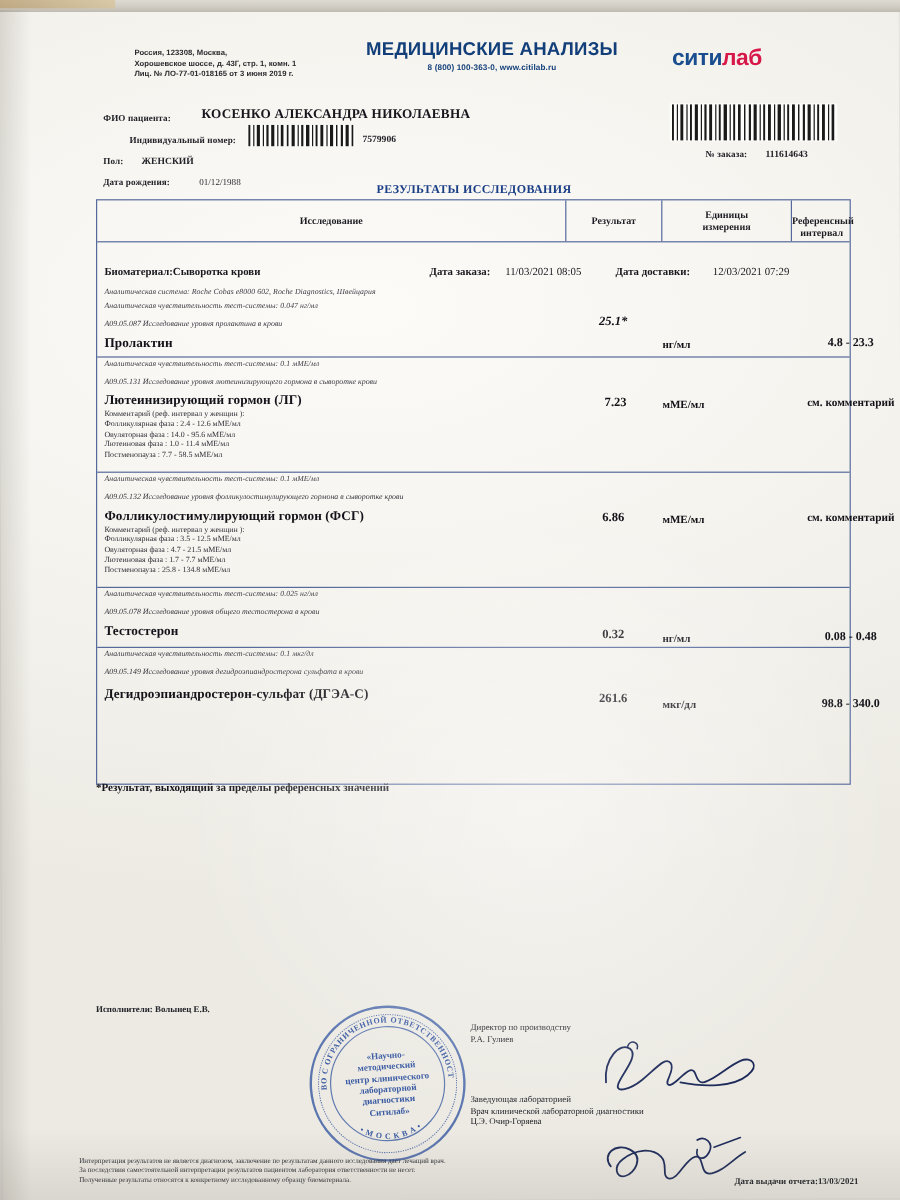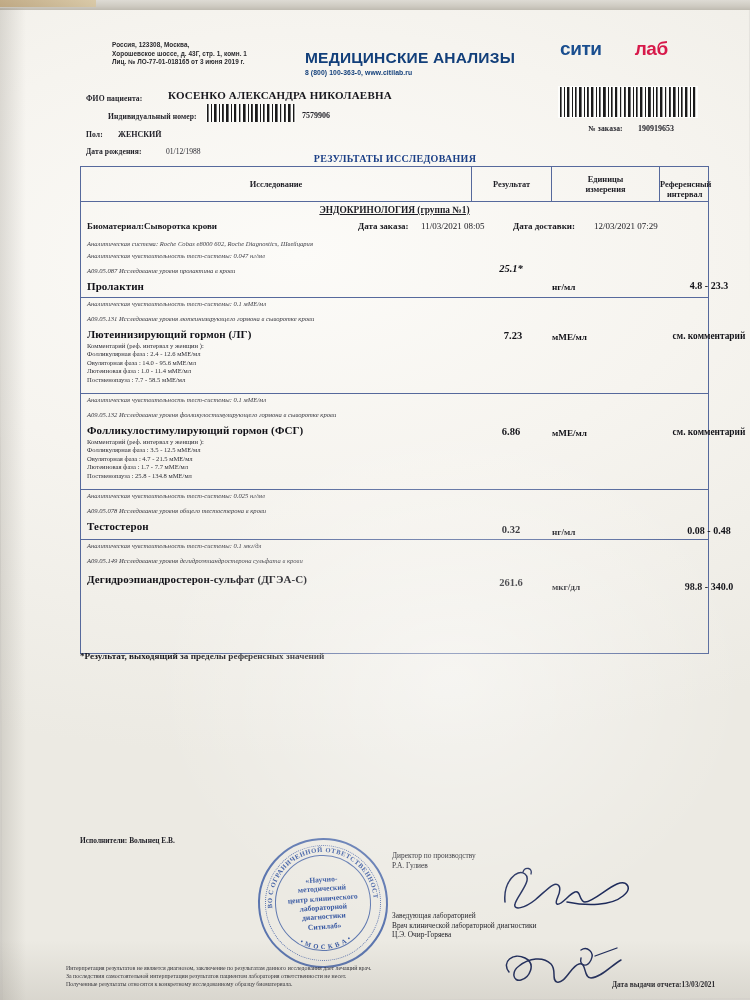--- a/index.html
+++ b/index.html
@@ -60,21 +60,21 @@
     font-weight:700;font-size:15.5px;color:#123f7a;letter-spacing:.2px;
   }
   .mh-sub{
     font-family:"Liberation Sans", sans-serif;
     font-weight:700;font-size:6.8px;color:#123f7a;letter-spacing:.1px;
   }
   .logo-citi{
     font-family:"Liberation Sans", sans-serif;
     font-weight:700;font-size:19px;letter-spacing:-.4px;color:#1a4e8f;
   }
-  .logo-lab{color:#d7194a;padding-left:33px;}
+  .logo-lab{color:#d7194a;}
 
   
   .barcode{display:block;}
 
   .lbl{
     font-family:"Liberation Serif", serif;
     font-weight:700;font-size:7.6px;color:#23232a;letter-spacing:.1px;
   }
   .val-name{
     font-family:"Liberation Serif", serif;
@@ -217,21 +217,21 @@
 <div id="top-sliver"></div>
 
 <div id="sheet">
 
   <div class="blk addr" style="left:112px;top:41px;width:200px;">
     <div>Россия, 123308, Москва,</div>
     <div>Хорошевское шоссе, д. 43Г, стр. 1, комн. 1</div>
     <div>Лиц. № ЛО-77-01-018165 от 3 июня 2019 г.</div>
   </div>
 
-  <div class="blk" style="left:305px;top:49px;">
+  <div class="blk" style="left:305px;top:33px;text-align:center;">
     <div class="mh-title">МЕДИЦИНСКИЕ АНАЛИЗЫ</div>
     <div class="mh-sub" style="margin-top:2px;">8 (800) 100-363-0, www.citilab.ru</div>
   </div>
 
   <div class="blk" style="left:560px;top:38px;">
     <span class="logo-citi">сити</span><span class="logo-citi logo-lab">лаб</span>
     <span class="dots">
       
       
       
@@ -273,21 +273,21 @@
         <rect x="111" y="1" width="1.8" height="30"></rect>
       <rect x="115" y="1" width="2.6" height="30"></rect>
         <rect x="120" y="1" width="1" height="30"></rect>
       <rect x="123" y="1" width="1.6" height="30"></rect>
         <rect x="127" y="1" width="2.4" height="30"></rect>
       <rect x="132" y="1" width="1" height="30"></rect>
         <rect x="135" y="1" width="2.2" height="30"></rect>
     </g>
   </svg>
   <div class="blk lbl" style="left:588px;top:124px;">№ заказа:</div>
-  <div class="blk val" style="left:638px;top:124px;">190919653</div>
+  <div class="blk val" style="left:638px;top:124px;">111614643</div>
 
   <div class="blk lbl" style="left:86px;top:94px;">ФИО пациента:</div>
   <div class="blk val-name" style="left:168px;top:89px;">КОСЕНКО АЛЕКСАНДРА НИКОЛАЕВНА</div>
 
   <div class="blk lbl" style="left:86px;top:112px;padding-left:22px;">Индивидуальный номер:</div>
   <svg class="blk barcode" style="left:206px;top:104px;" width="90" height="18">
     <rect x="0" y="0" width="90" height="18" fill="#fdfdfb"></rect>
     <g fill="#1a1a1a">
       <rect x="1" y="0" width="1.6" height="18"></rect>
         <rect x="5" y="0" width="1" height="18"></rect>
@@ -331,21 +331,20 @@
     <div class="hline" style="top:34px;"></div>
 
     <div class="th" style="left:0;top:13px;width:390px;">Исследование</div>
     <div class="th" style="left:391px;top:13px;width:79px;">Результат</div>
     <div class="th" style="left:471px;top:8px;width:107px;">
       <div>Единицы</div>
       <div>измерения</div>
     </div>
     <div class="th" style="left:579px;top:13px;width:49.5px;">Референсный интервал</div>
 
-    <div class="group-head" style="top:38px;">ЭНДОКРИНОЛОГИЯ (группа №1)</div>
 
     <div class="blk biomat" style="left:6px;top:54px;">
       <span>Биоматериал:</span><span>Сыворотка крови</span>
     </div>
     <div class="blk datesl" style="left:277px;top:54px;">Дата заказа:</div>
     <div class="blk datesl" style="left:340px;top:54px;font-weight:400;">11/03/2021 08:05</div>
     <div class="blk datesl" style="left:432px;top:54px;">Дата доставки:</div>
     <div class="blk datesl" style="left:513px;top:54px;font-weight:400;">12/03/2021 07:29</div>
 
     <div class="blk ital" style="left:6px;top:73px;">Аналитическая система: Roche Cobas e8000 602, Roche Diagnostics, Швейцария</div>

